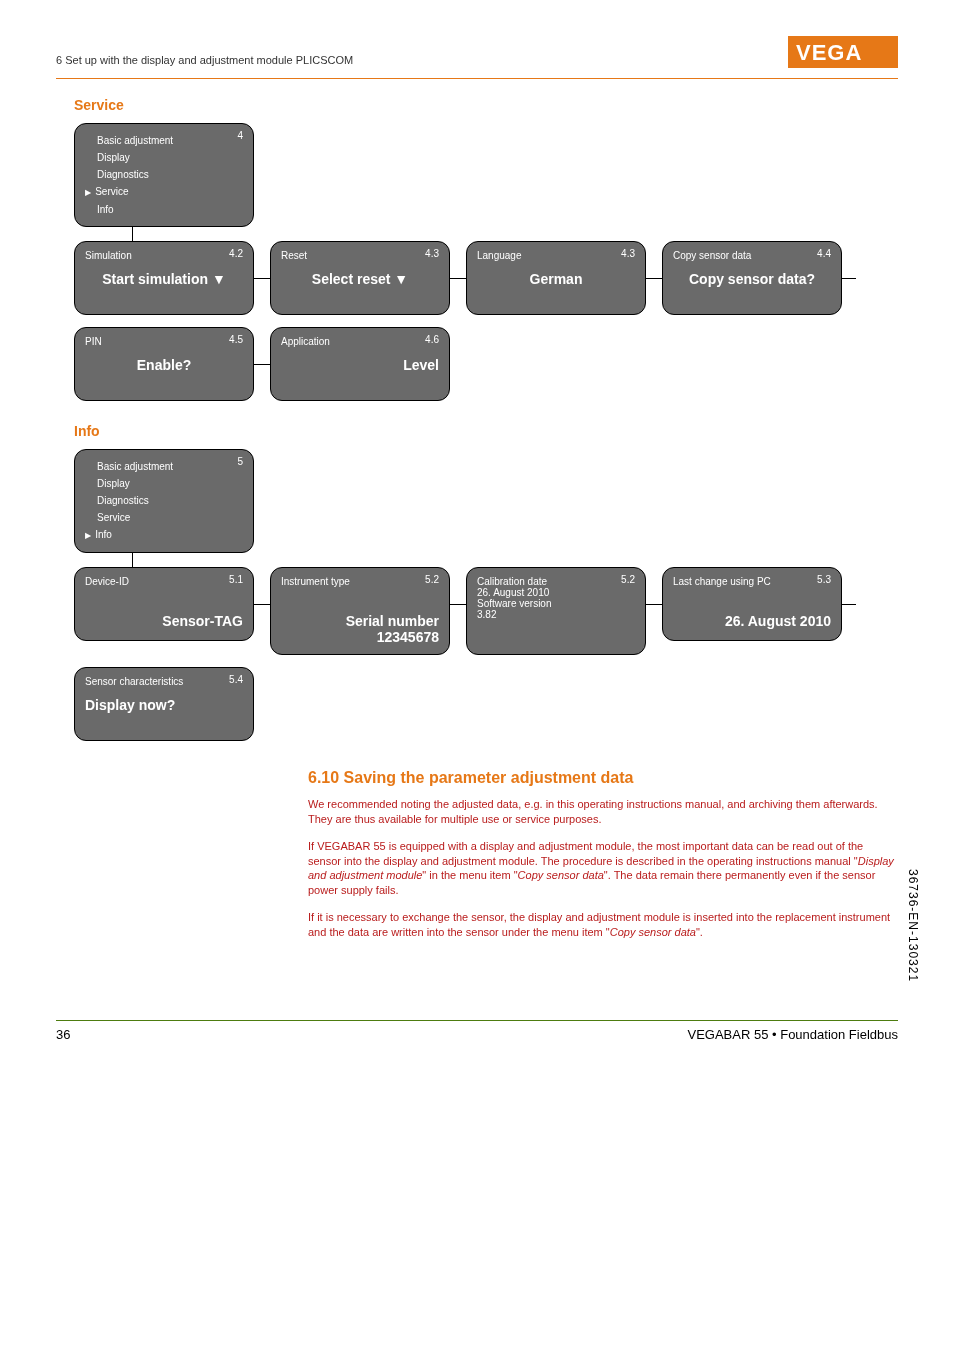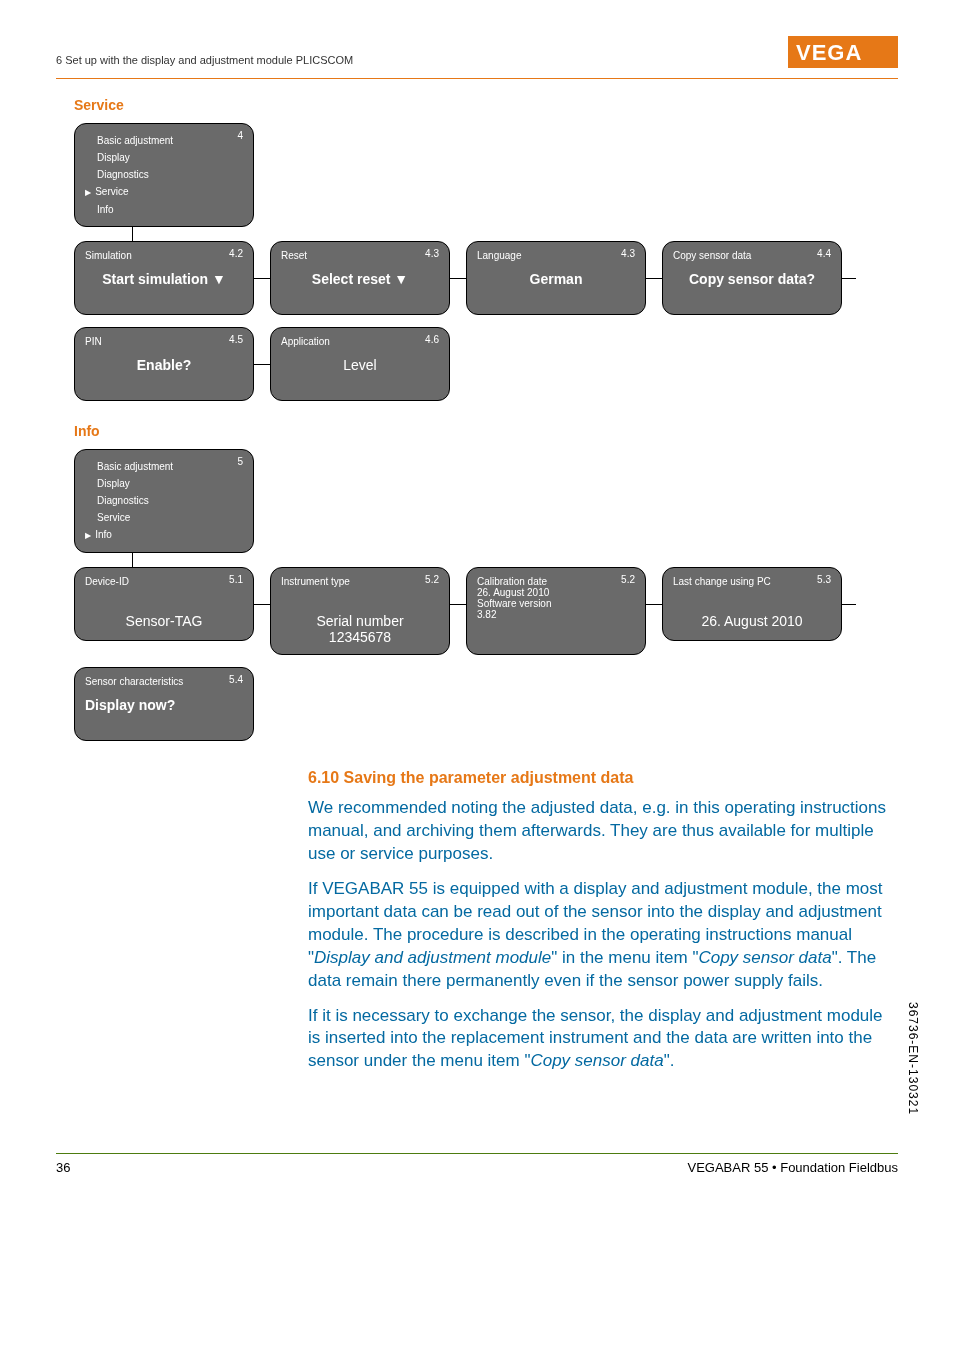--- a/index.html
+++ b/index.html
@@ -11,24 +11,24 @@
   .menu-box, .screen-box { width: 180px; border: 1px solid #000; border-radius: 12px; padding: 8px 10px 8px 10px; position: relative; font-size: 10px; color: #fff; }
   .menu-box { background: #6a6a6a; height: 104px; }
   .screen-box { background: #6a6a6a; height: 74px; }
   .menu-num { position: absolute; top: 6px; right: 10px; font-size: 10px; color: #fff; }
   .menu-item { line-height: 17px; }
   .menu-sel::before { content: "▶"; font-size: 8px; margin-right: 4px; color:#fff;}
   .menu-item.indent { margin-left: 12px; }
   .connector-down { width: 1px; height: 14px; background: #000; margin-left: 58px; }
   .screen-title { margin-bottom: 10px; }
   .screen-body { text-align: center; font-weight: bold; font-size: 14px; margin-top: 6px;}
-  .screen-body.left { text-align: center; font-weight: normal; }
+  .screen-body.left { text-align: right; font-weight: bold; }
   .screen-body.leftb { text-align: left; font-weight: bold; }
   .h2 { color: #e67817; font-weight: bold; font-size: 16px; margin: 28px 0 10px 252px; }
-  .body-text { font-size: 17px; line-height: 1.35; margin: 0 0 12px 252px; color:#0369a1;}
+  .body-text { font-size: 11px; line-height: 1.35; margin: 0 0 12px 252px; color:#b91c1c;}
   .body-text .ital { font-style: italic; }
   .footer { border-top: 1px solid #4d7c0f; margin-top: 80px; padding-top: 6px; display:flex; justify-content:space-between; font-size:13px;}
   .side-code { position: absolute; right: 34px; bottom: 90px; writing-mode: vertical-rl; font-size: 12px; letter-spacing:1px;}
   .row-wrap{ display:flex; align-items:flex-start; }
   .row-wrap .screen-box{ flex:0 0 180px;}
   .row-wrap .between{ width:16px; display:flex; align-items:center; justify-content:center; height:74px;}
   .row-wrap .between .ln{ width:100%; height:1px; background:#000;}
   .row-wrap .trail{ width:14px; display:flex; align-items:center; height:74px;}
   .row-wrap .trail .ln{ width:100%; height:1px; background:#000;}
   .spacer{height:12px;}

